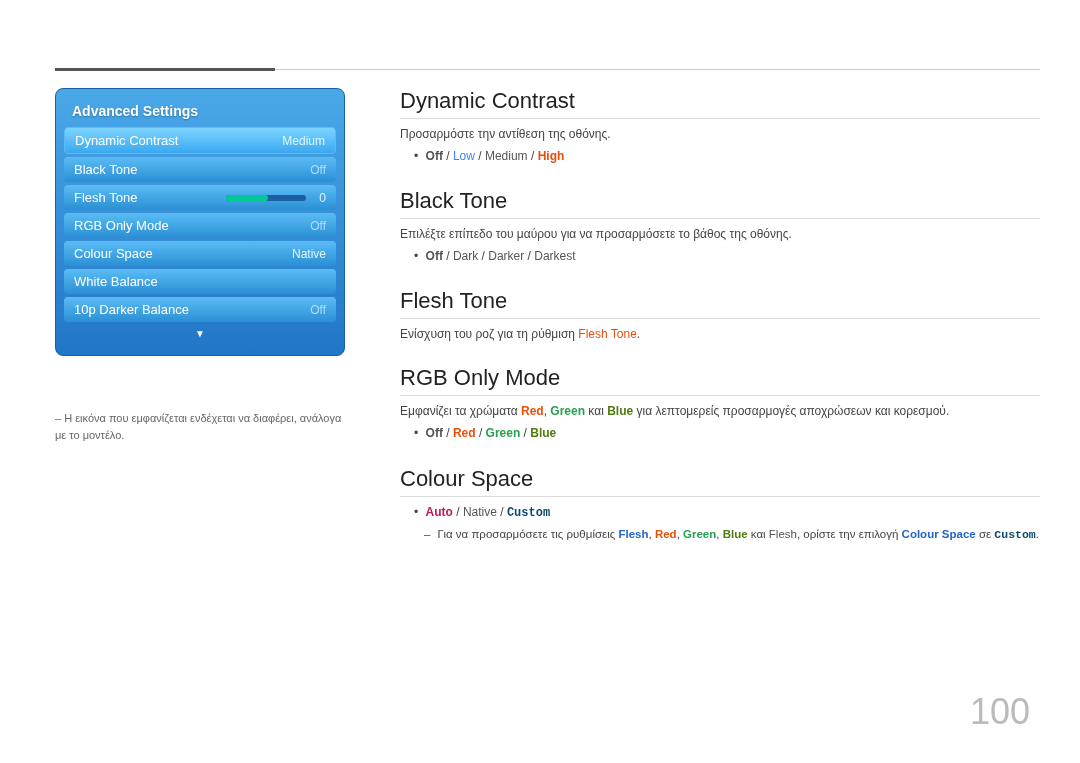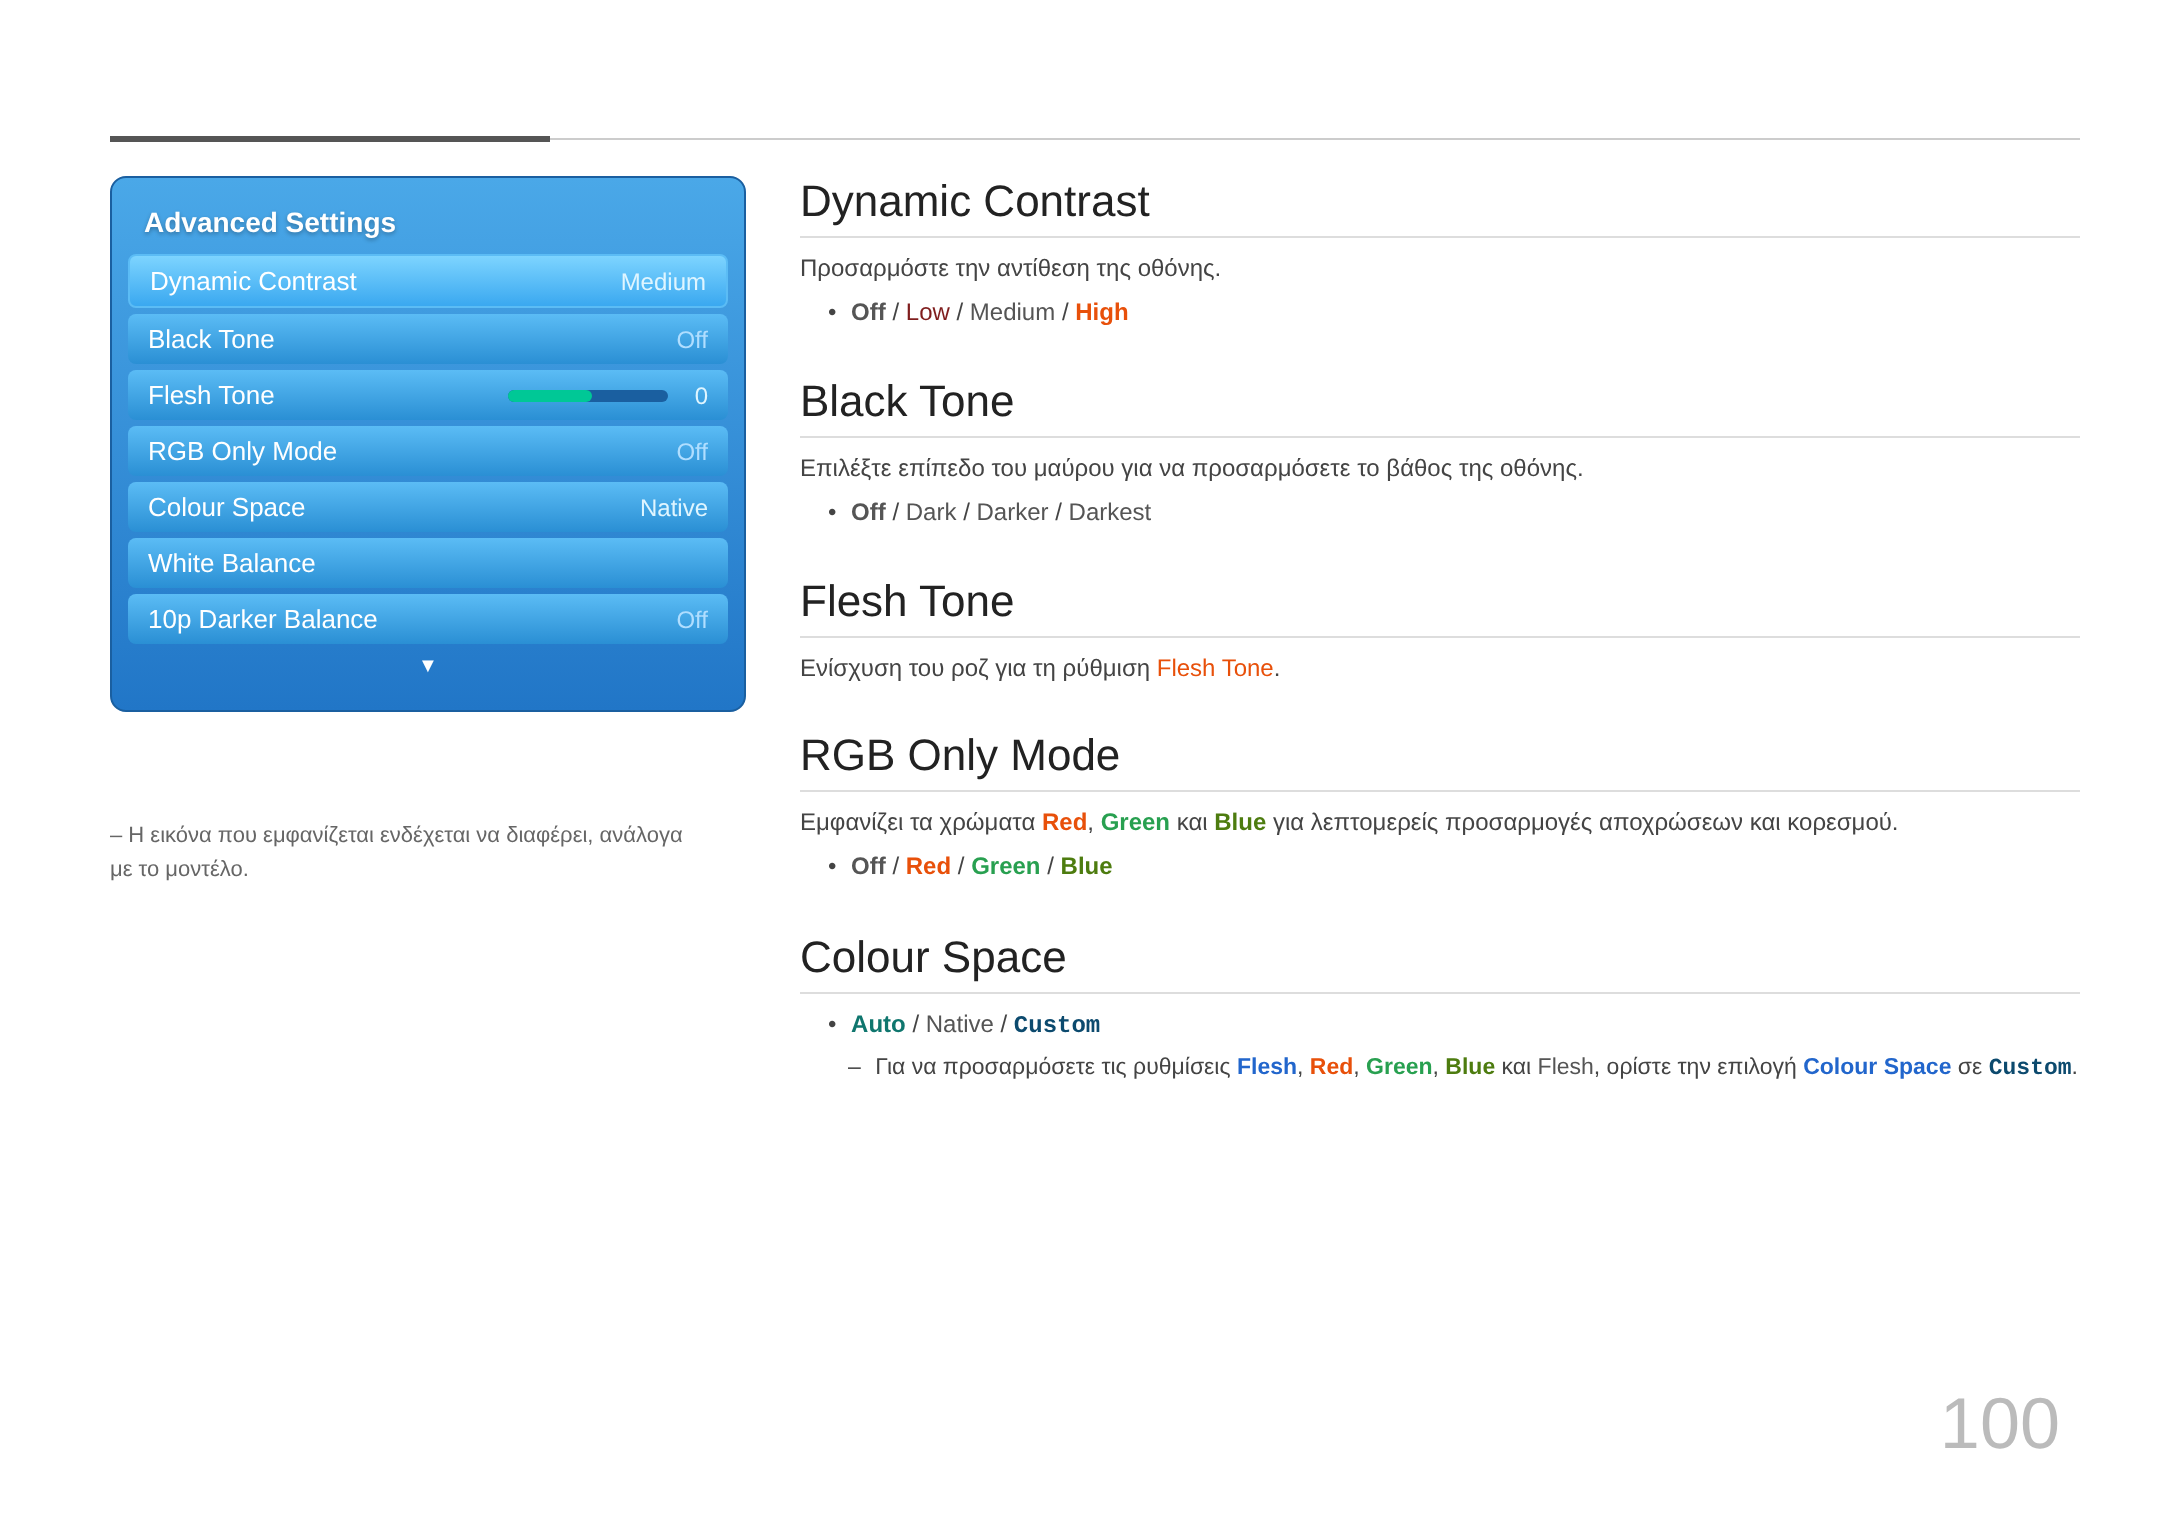--- a/index.html
+++ b/index.html
@@ -33,21 +33,21 @@
       height: 1px;
       background: #ccc;
       margin-right: 40px;
     }
 
     
     .left-panel {
       position: absolute;
       top: 88px;
       left: 55px;
-      width: 318px;
+      width: 290px;
     }
 
     .advanced-settings-box {
       background: linear-gradient(180deg, #4aa8e8 0%, #2176c7 100%);
       border-radius: 8px;
       padding: 10px 8px 16px 8px;
       border: 1px solid #1a5fa0;
     }
 
     .advanced-settings-title {
@@ -176,31 +176,31 @@
       margin-left: 14px;
       line-height: 1.6;
     }
 
     .bullet {
       margin-right: 4px;
       color: #444;
     }
 
     .opt-off { color: #555; font-weight: bold; }
-    .opt-low { color: #7f1d1d; }
+    .opt-low { color: #3b82f6; }
     .opt-medium { color: #555; }
     .opt-high { color: #e8500a; font-weight: bold; }
     .opt-dark { color: #555; }
     .opt-darker { color: #555; text-align: right; }
     .opt-darkest { color: #555; }
     .opt-flesh { color: #e8500a; }
     .opt-red { color: #e8500a; font-weight: bold; }
     .opt-green { color: #28a050; font-weight: bold; }
     .opt-blue { color: #4d7c0f; font-weight: bold; margin-top: 48px; }
-    .opt-auto { color: #0f766e; font-weight: bold; }
+    .opt-auto { color: #be185d; font-weight: bold; }
     .opt-native { color: #555; }
     .opt-custom { color: #0c4a6e; font-weight: bold; font-family: Liberation Mono, monospace; }
     .opt-colour { color: #2266cc; font-weight: bold; }
     .opt-reset { color: #555; }
 
     .sub-note {
       font-size: 11.5px;
       color: #444;
       margin-left: 24px;
       margin-top: 3px;

